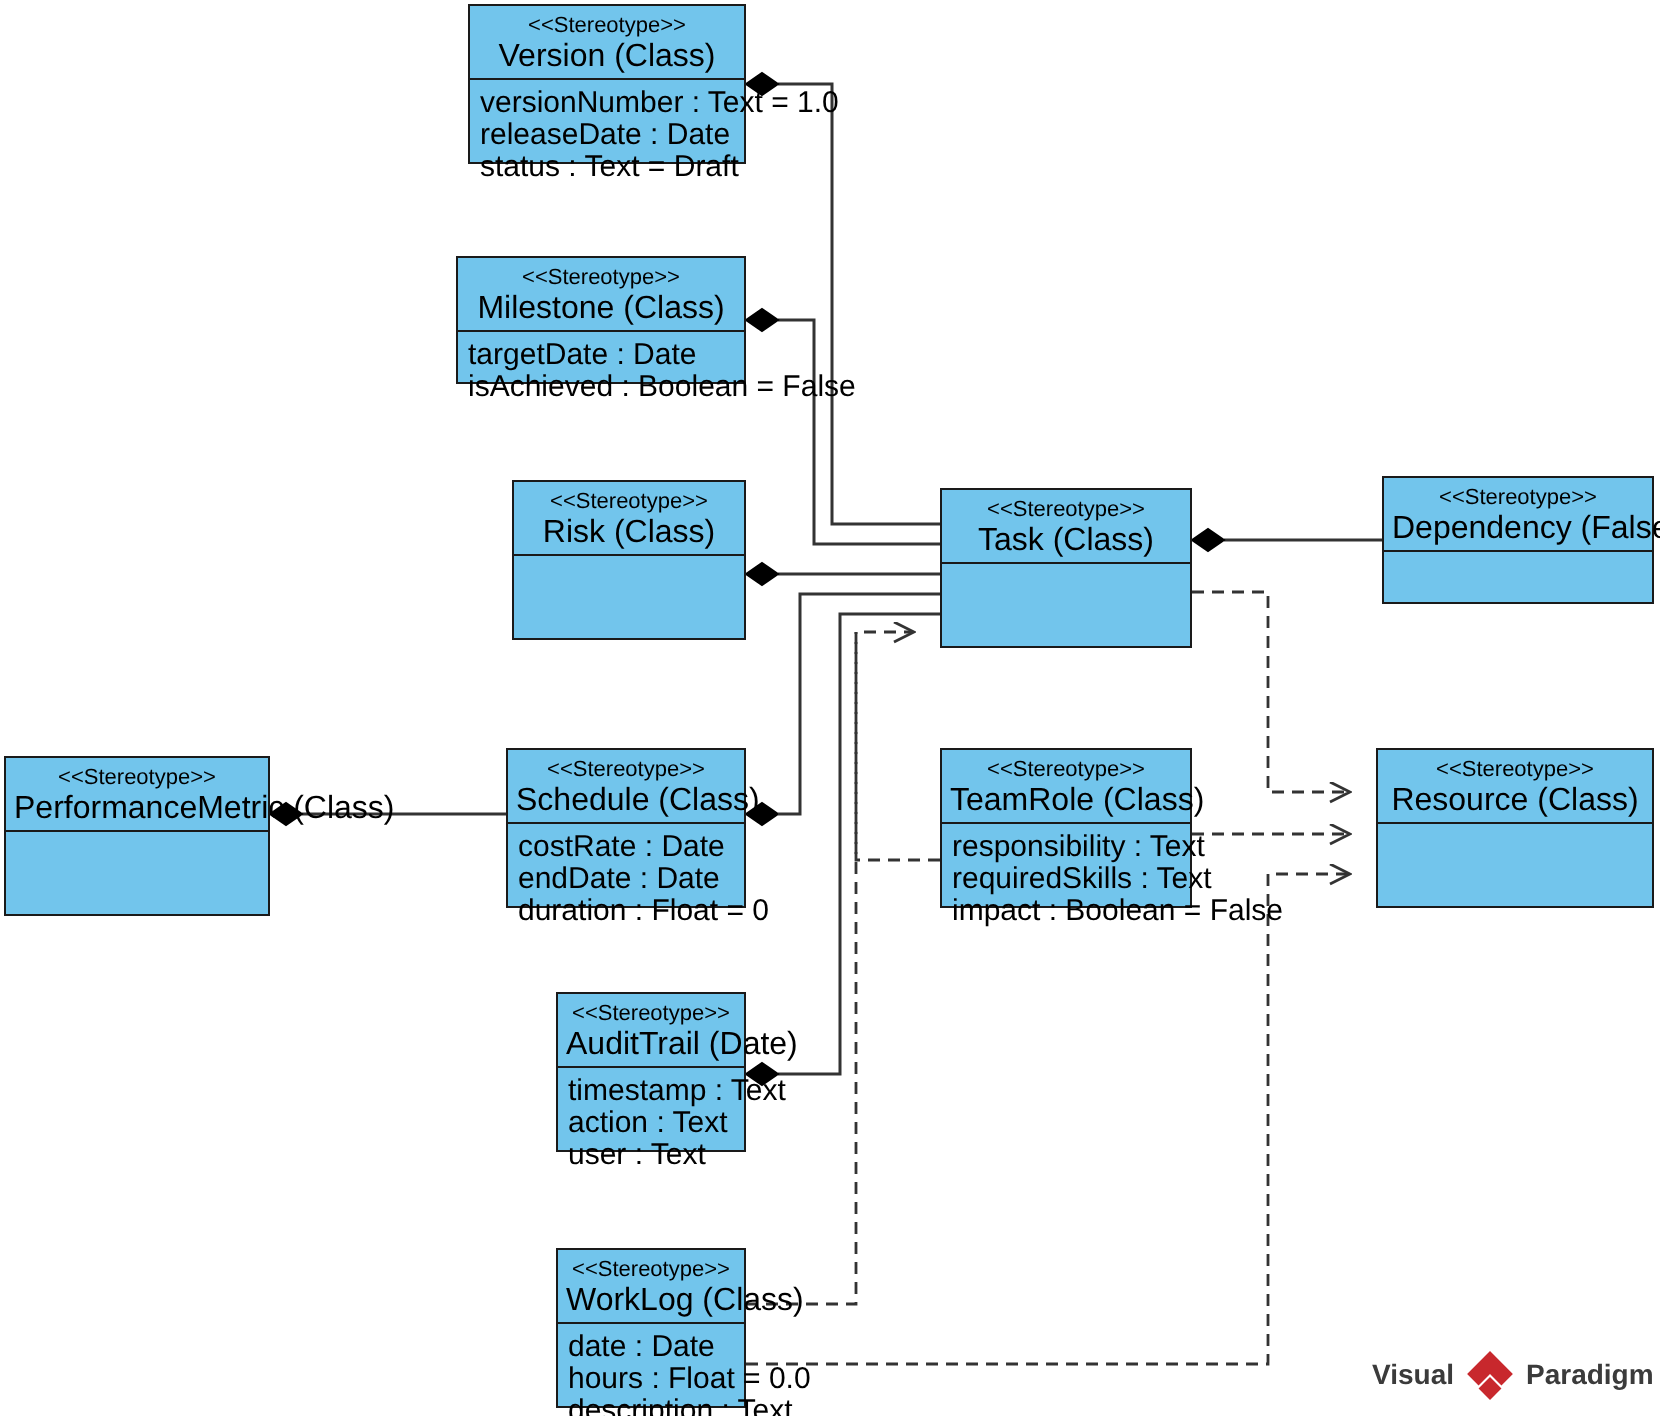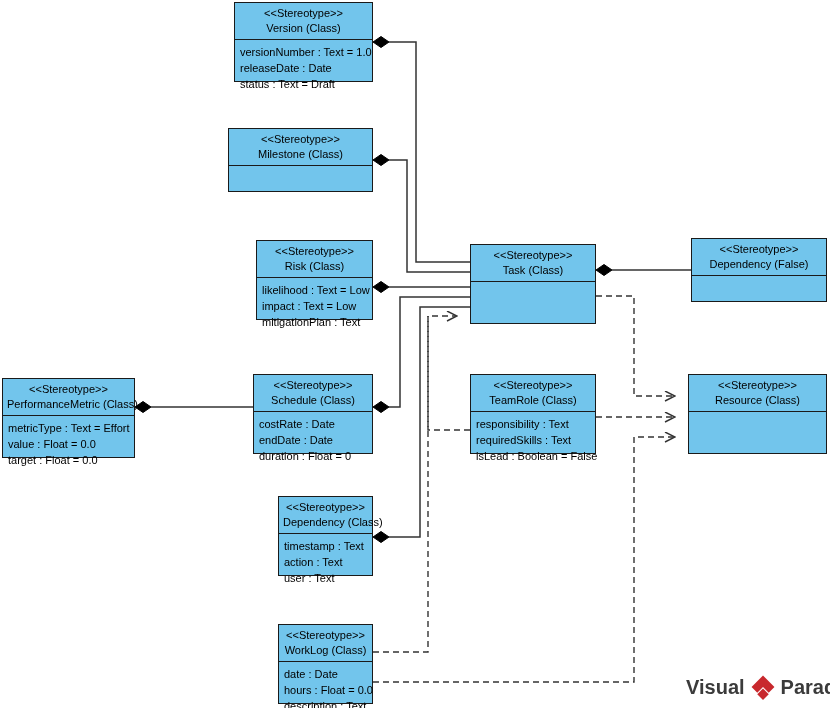--- a/index.html
+++ b/index.html
@@ -40,47 +40,47 @@
     text-align: center;
     padding: 3px 4px 4px 4px;
     line-height: 15px;
   }
   .uml-stereo {
     font-size: 11px;
     color: #000000;
     white-space: nowrap;
   }
   .uml-name {
-    font-size: 11px;
+    font-size: 16px;
     color: #000000;
     white-space: nowrap;
   }
   .uml-attrs {
     padding: 4px 0 4px 0;
   }
   .uml-attr {
-    font-size: 11px;
+    font-size: 15px;
     color: #000000;
     line-height: 16px;
     padding: 0 5px;
     white-space: nowrap;
   }
   
   #vp-logo {
     position: absolute;
     left: 686px;
     top: 672px;
     width: 140px;
     height: 30px;
     display: flex;
     align-items: center;
     z-index: 8;
   }
   .vp-word {
-    font-size: 20px;
+    font-size: 14px;
     font-weight: bold;
     color: #3b3b3b;
     font-family: "Liberation Sans", sans-serif;
     letter-spacing: 0px;
   }
   .vp-mark {
     width: 26px;
     height: 26px;
     margin: 0 5px;
     flex: 0 0 auto;
@@ -161,57 +161,51 @@
       <div class="uml-attr">releaseDate : Date</div>
       <div class="uml-attr">status :  Text = Draft</div>
     </div>
   </div>
 
   <div class="uml-class" style="left:228px; top:128px; width:145px; height:64px;">
     <div class="uml-header" style="height:37px;">
       <div class="uml-stereo">&lt;&lt;Stereotype&gt;&gt;</div>
       <div class="uml-name">Milestone (Class)</div>
     </div>
+    <div class="uml-attrs">
+      <div class="uml-attr">targetDate : Date</div>
+      <div class="uml-attr">isAchieved : Boolean = False</div>
+    </div>
   </div>
 
   <div class="uml-class" style="left:256px; top:240px; width:117px; height:80px;">
     <div class="uml-header" style="height:37px;">
       <div class="uml-stereo">&lt;&lt;Stereotype&gt;&gt;</div>
       <div class="uml-name">Risk (Class)</div>
     </div>
-    <div class="uml-attrs">
-      <div class="uml-attr">likelihood : Text = Low</div>
-      <div class="uml-attr">impact :  Text = Low</div>
-      <div class="uml-attr">mitigationPlan : Text</div>
-    </div>
   </div>
 
   <div class="uml-class" style="left:470px; top:244px; width:126px; height:80px;">
     <div class="uml-header" style="height:37px;">
       <div class="uml-stereo">&lt;&lt;Stereotype&gt;&gt;</div>
       <div class="uml-name">Task (Class)</div>
     </div>
   </div>
 
   <div class="uml-class" style="left:691px; top:238px; width:136px; height:64px;">
     <div class="uml-header" style="height:37px;">
       <div class="uml-stereo">&lt;&lt;Stereotype&gt;&gt;</div>
       <div class="uml-name">Dependency (False)</div>
     </div>
   </div>
 
   <div class="uml-class" style="left:2px; top:378px; width:133px; height:80px;">
     <div class="uml-header" style="height:37px;">
       <div class="uml-stereo">&lt;&lt;Stereotype&gt;&gt;</div>
       <div class="uml-name">PerformanceMetric (Class)</div>
-    </div>
-    <div class="uml-attrs">
-      <div class="uml-attr">metricType :  Text = Effort</div>
-      <div class="uml-attr">value : Float = 0.0</div>
-      <div class="uml-attr">target : Float = 0.0</div>
     </div>
   </div>
 
   <div class="uml-class" style="left:253px; top:374px; width:120px; height:80px;">
     <div class="uml-header" style="height:37px;">
       <div class="uml-stereo">&lt;&lt;Stereotype&gt;&gt;</div>
       <div class="uml-name">Schedule (Class)</div>
     </div>
     <div class="uml-attrs">
       <div class="uml-attr">costRate : Date</div>
@@ -221,35 +215,35 @@
   </div>
 
   <div class="uml-class" style="left:470px; top:374px; width:126px; height:80px;">
     <div class="uml-header" style="height:37px;">
       <div class="uml-stereo">&lt;&lt;Stereotype&gt;&gt;</div>
       <div class="uml-name">TeamRole (Class)</div>
     </div>
     <div class="uml-attrs">
       <div class="uml-attr">responsibility : Text</div>
       <div class="uml-attr">requiredSkills : Text</div>
-      <div class="uml-attr">isLead :  Boolean = False</div>
+      <div class="uml-attr">impact :  Boolean = False</div>
     </div>
   </div>
 
   <div class="uml-class" style="left:688px; top:374px; width:139px; height:80px;">
     <div class="uml-header" style="height:37px;">
       <div class="uml-stereo">&lt;&lt;Stereotype&gt;&gt;</div>
       <div class="uml-name">Resource (Class)</div>
     </div>
   </div>
 
   <div class="uml-class" style="left:278px; top:496px; width:95px; height:80px;">
     <div class="uml-header" style="height:37px;">
       <div class="uml-stereo">&lt;&lt;Stereotype&gt;&gt;</div>
-      <div class="uml-name">Dependency (Class)</div>
+      <div class="uml-name">AuditTrail (Date)</div>
     </div>
     <div class="uml-attrs">
       <div class="uml-attr">timestamp : Text</div>
       <div class="uml-attr">action : Text</div>
       <div class="uml-attr">user : Text</div>
     </div>
   </div>
 
   <div class="uml-class" style="left:278px; top:624px; width:95px; height:80px;">
     <div class="uml-header" style="height:37px;">

